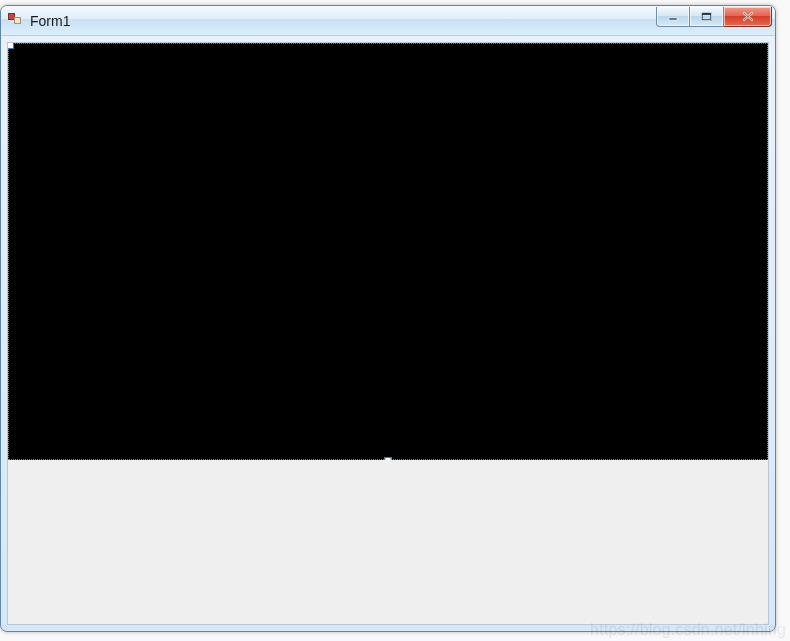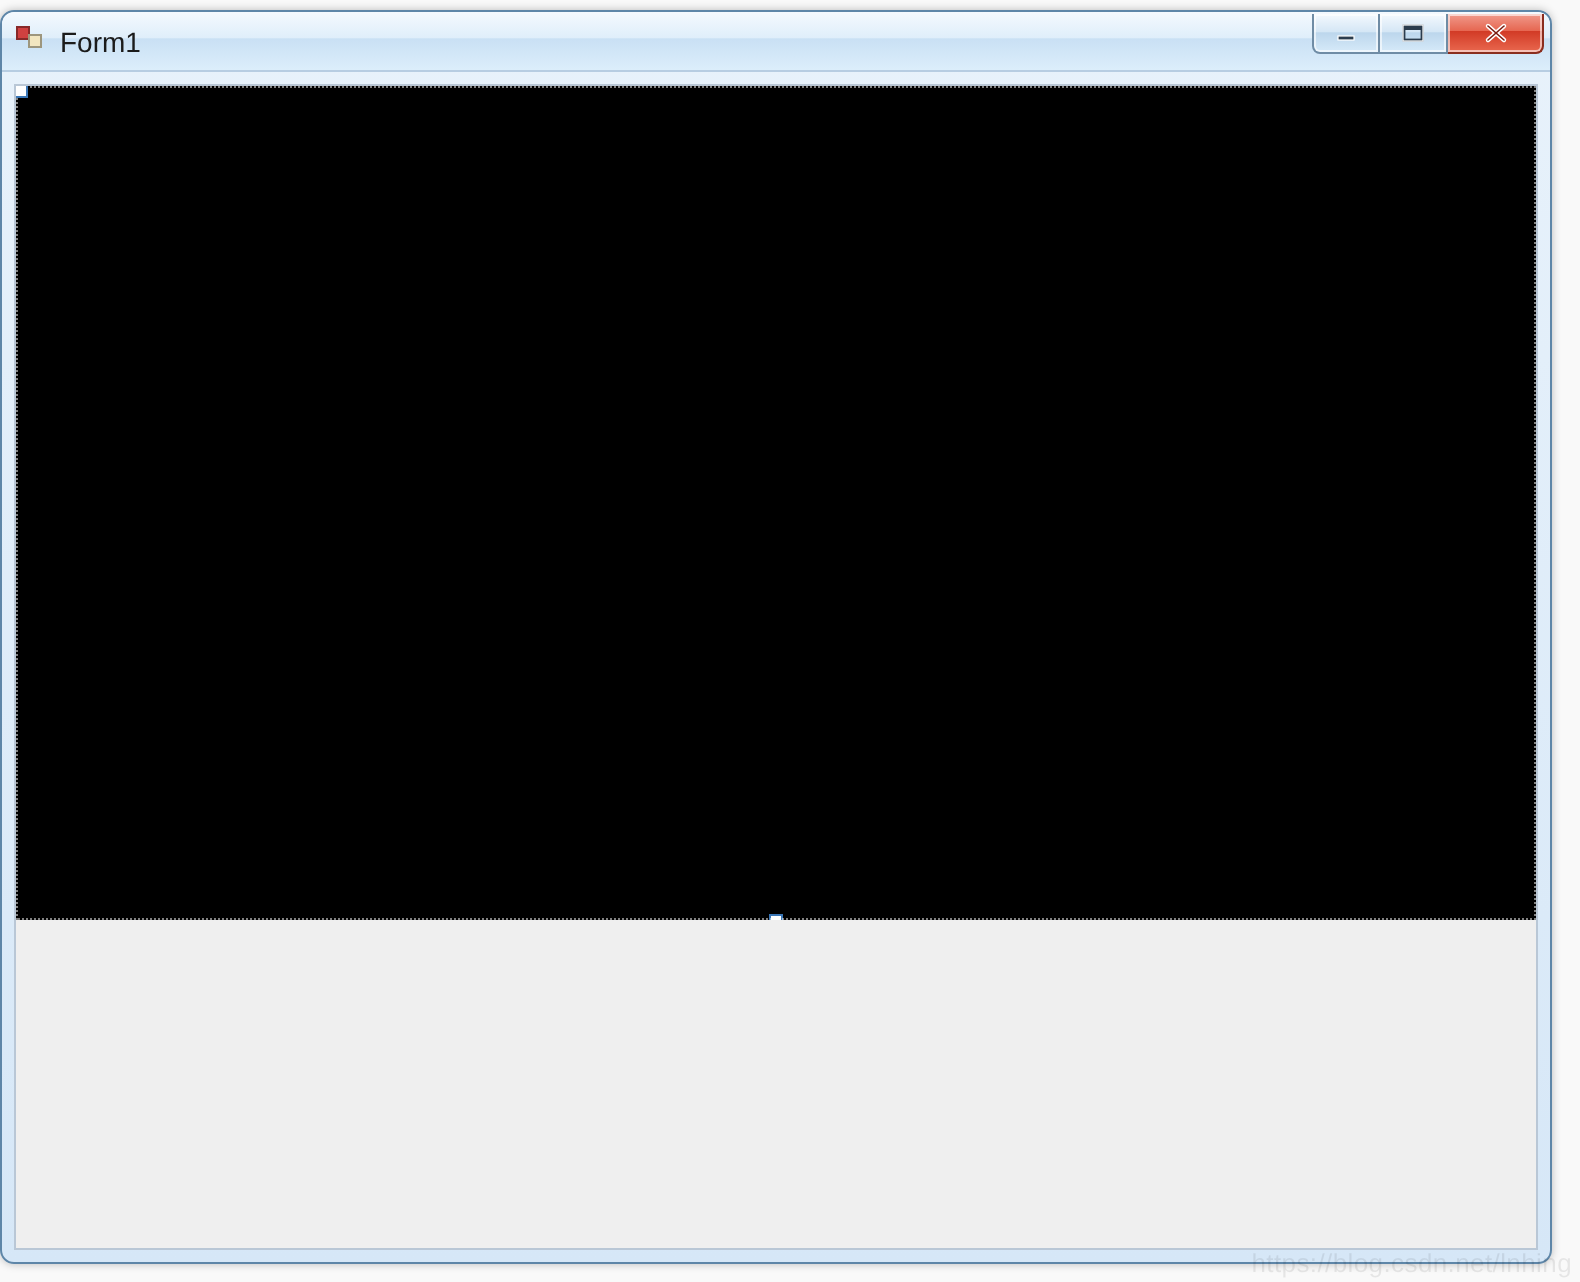--- a/index.html
+++ b/index.html
@@ -114,21 +114,21 @@
     }
     .panel-bottom {
       position: absolute; left: 0; right: 0; bottom: 0;
       top: 417px;
       background: #efefef;
     }
     .watermark {
       position: absolute;
       right: 4px; bottom: 2px;
       color: rgba(0,0,0,.08);
-      font-size: 13px;
+      font-size: 16px;
       letter-spacing: .2px;
       user-select: none;
       pointer-events: none;
     }
   </style>
 </head>
 <body>
 
 <div class="window">
   <div class="titlebar">

